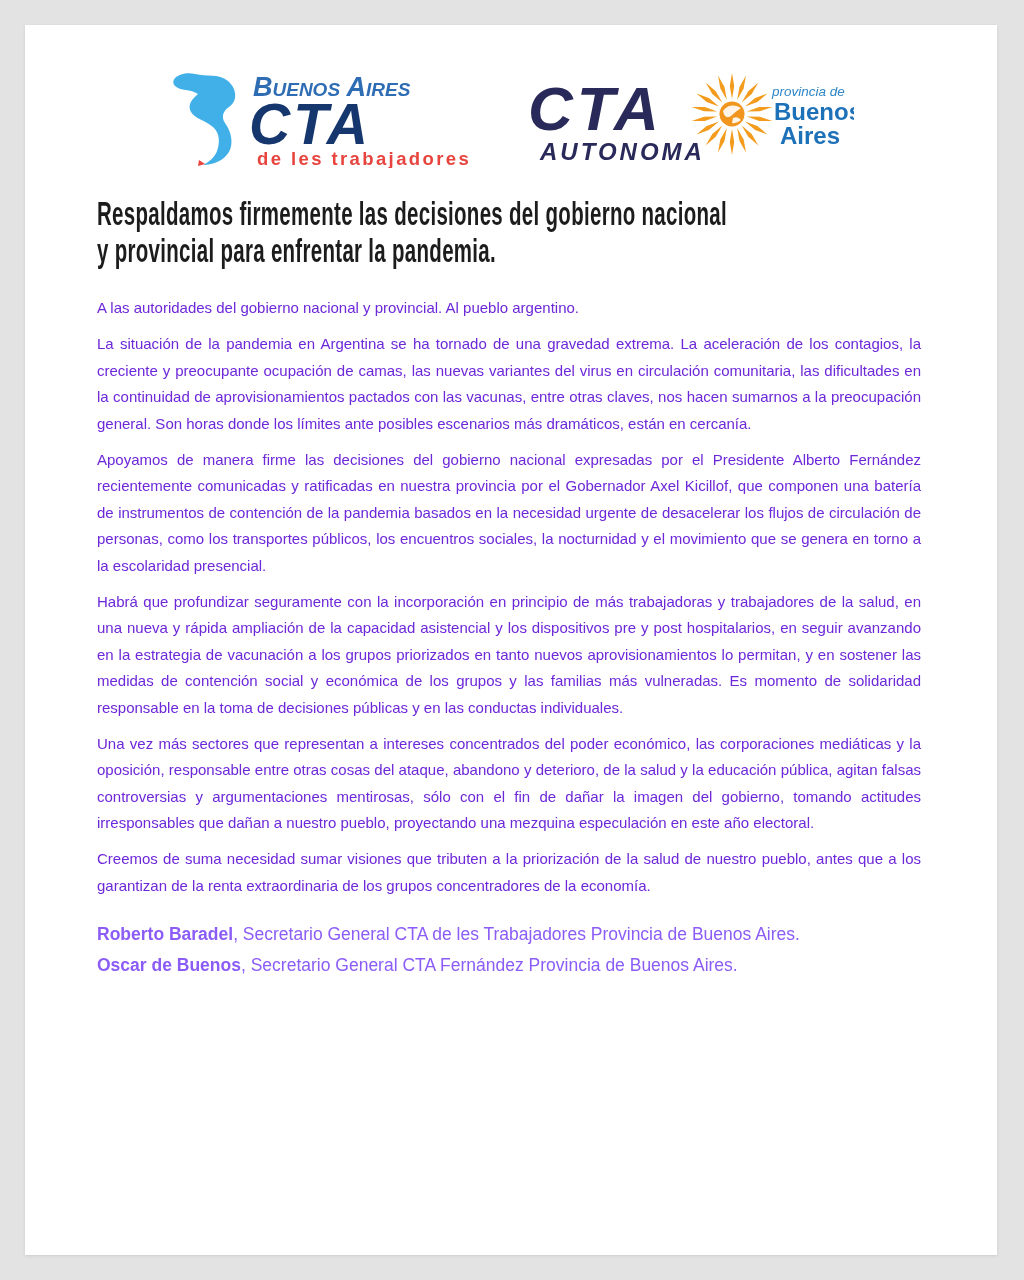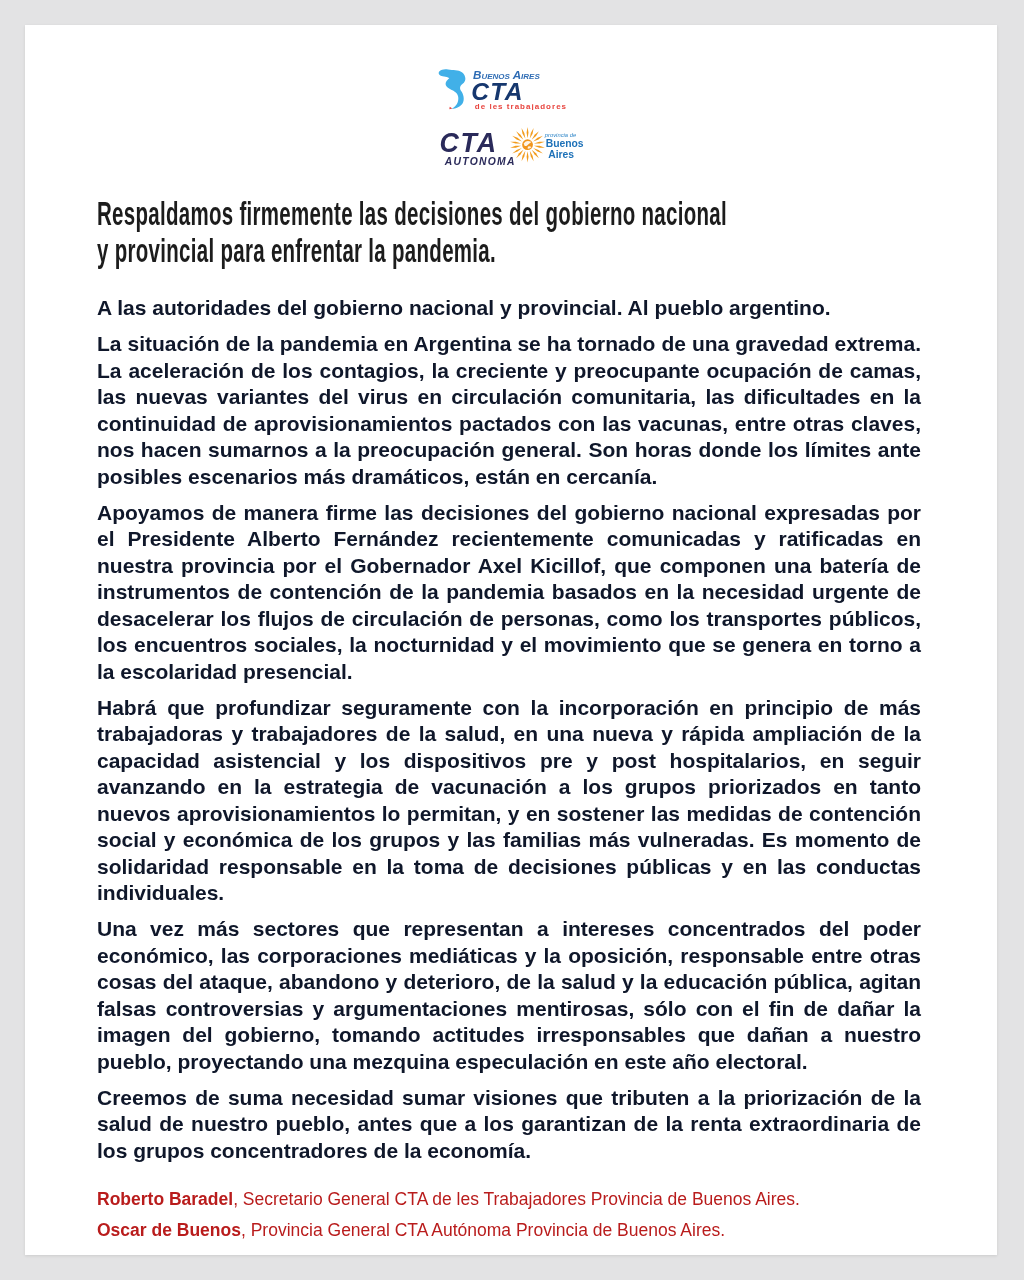--- a/index.html
+++ b/index.html
@@ -18,47 +18,45 @@
     box-sizing:border-box;
     padding:0 76px 0 72px;
   }
   .logo-header{
     margin-top:42px;
     height:102px;
     display:flex;
     justify-content:center;
     align-items:center;
     gap:14px;
-    flex-direction:column;
   }
   .doc-title{
     margin-top:26px;
     margin-bottom:26px;
     color:#1c1c1c;
     font-weight:bold;
     font-size:33px;
     line-height:37px;
     transform:scaleX(0.62);
     transform-origin:0 0;
     white-space:nowrap;
     letter-spacing:0.5px;
   }
   .body-text p{
     margin:0 0 9.5px 0;
-    font-size:21px;
+    font-size:15px;
     line-height:26.5px;
-    color:#0f172a;
+    color:#6d28d9;
     text-align:justify;
-    font-weight:bold;
   }
   .signatures{
     margin-top:20px;
     font-size:17.5px;
     line-height:31px;
-    color:#b91c1c;
+    color:#8b5cf6;
   }
   .signatures .sig-name{font-weight:bold;}
   svg text{font-family:"Liberation Sans",sans-serif;}
 </style>
 </head>
 <body>
 
 <div class="sheet">
 
   <div class="logo-header">
@@ -122,17 +120,17 @@
     <p>Habrá que profundizar seguramente con la incorporación en principio de más trabajadoras y trabajadores de la salud, en una nueva y rápida ampliación de la capacidad asistencial y los dispositivos pre y post hospitalarios, en seguir avanzando en la estrategia de vacunación a los grupos priorizados en tanto nuevos aprovisionamientos lo permitan, y en sostener las medidas de contención social y económica de los grupos y las familias más vulneradas. Es momento de solidaridad responsable en la toma de decisiones públicas y en las conductas individuales.</p>
     <p>Una vez más sectores que representan a intereses concentrados del poder económico, las corporaciones mediáticas y la oposición, responsable entre otras cosas del ataque, abandono y deterioro, de la salud y la educación pública, agitan falsas controversias y argumentaciones mentirosas, sólo con el fin de dañar la imagen del gobierno, tomando actitudes irresponsables que dañan a nuestro pueblo, proyectando una mezquina especulación en este año electoral.</p>
     <p>Creemos de suma necesidad sumar visiones que tributen a la priorización de la salud de nuestro pueblo, antes que a los garantizan de la renta extraordinaria de los grupos concentradores de la economía.</p>
   </div>
 
   <div class="signatures">
     <div>
       <span class="sig-name">Roberto Baradel</span><span>, Secretario General CTA de les Trabajadores Provincia de Buenos Aires.</span>
     </div>
     <div>
-      <span class="sig-name">Oscar de Buenos</span><span>, Provincia General CTA Autónoma Provincia de Buenos Aires.</span>
+      <span class="sig-name">Oscar de Buenos</span><span>, Secretario General CTA Fernández Provincia de Buenos Aires.</span>
     </div>
   </div>
 
 </div>
 
 </body></html>

